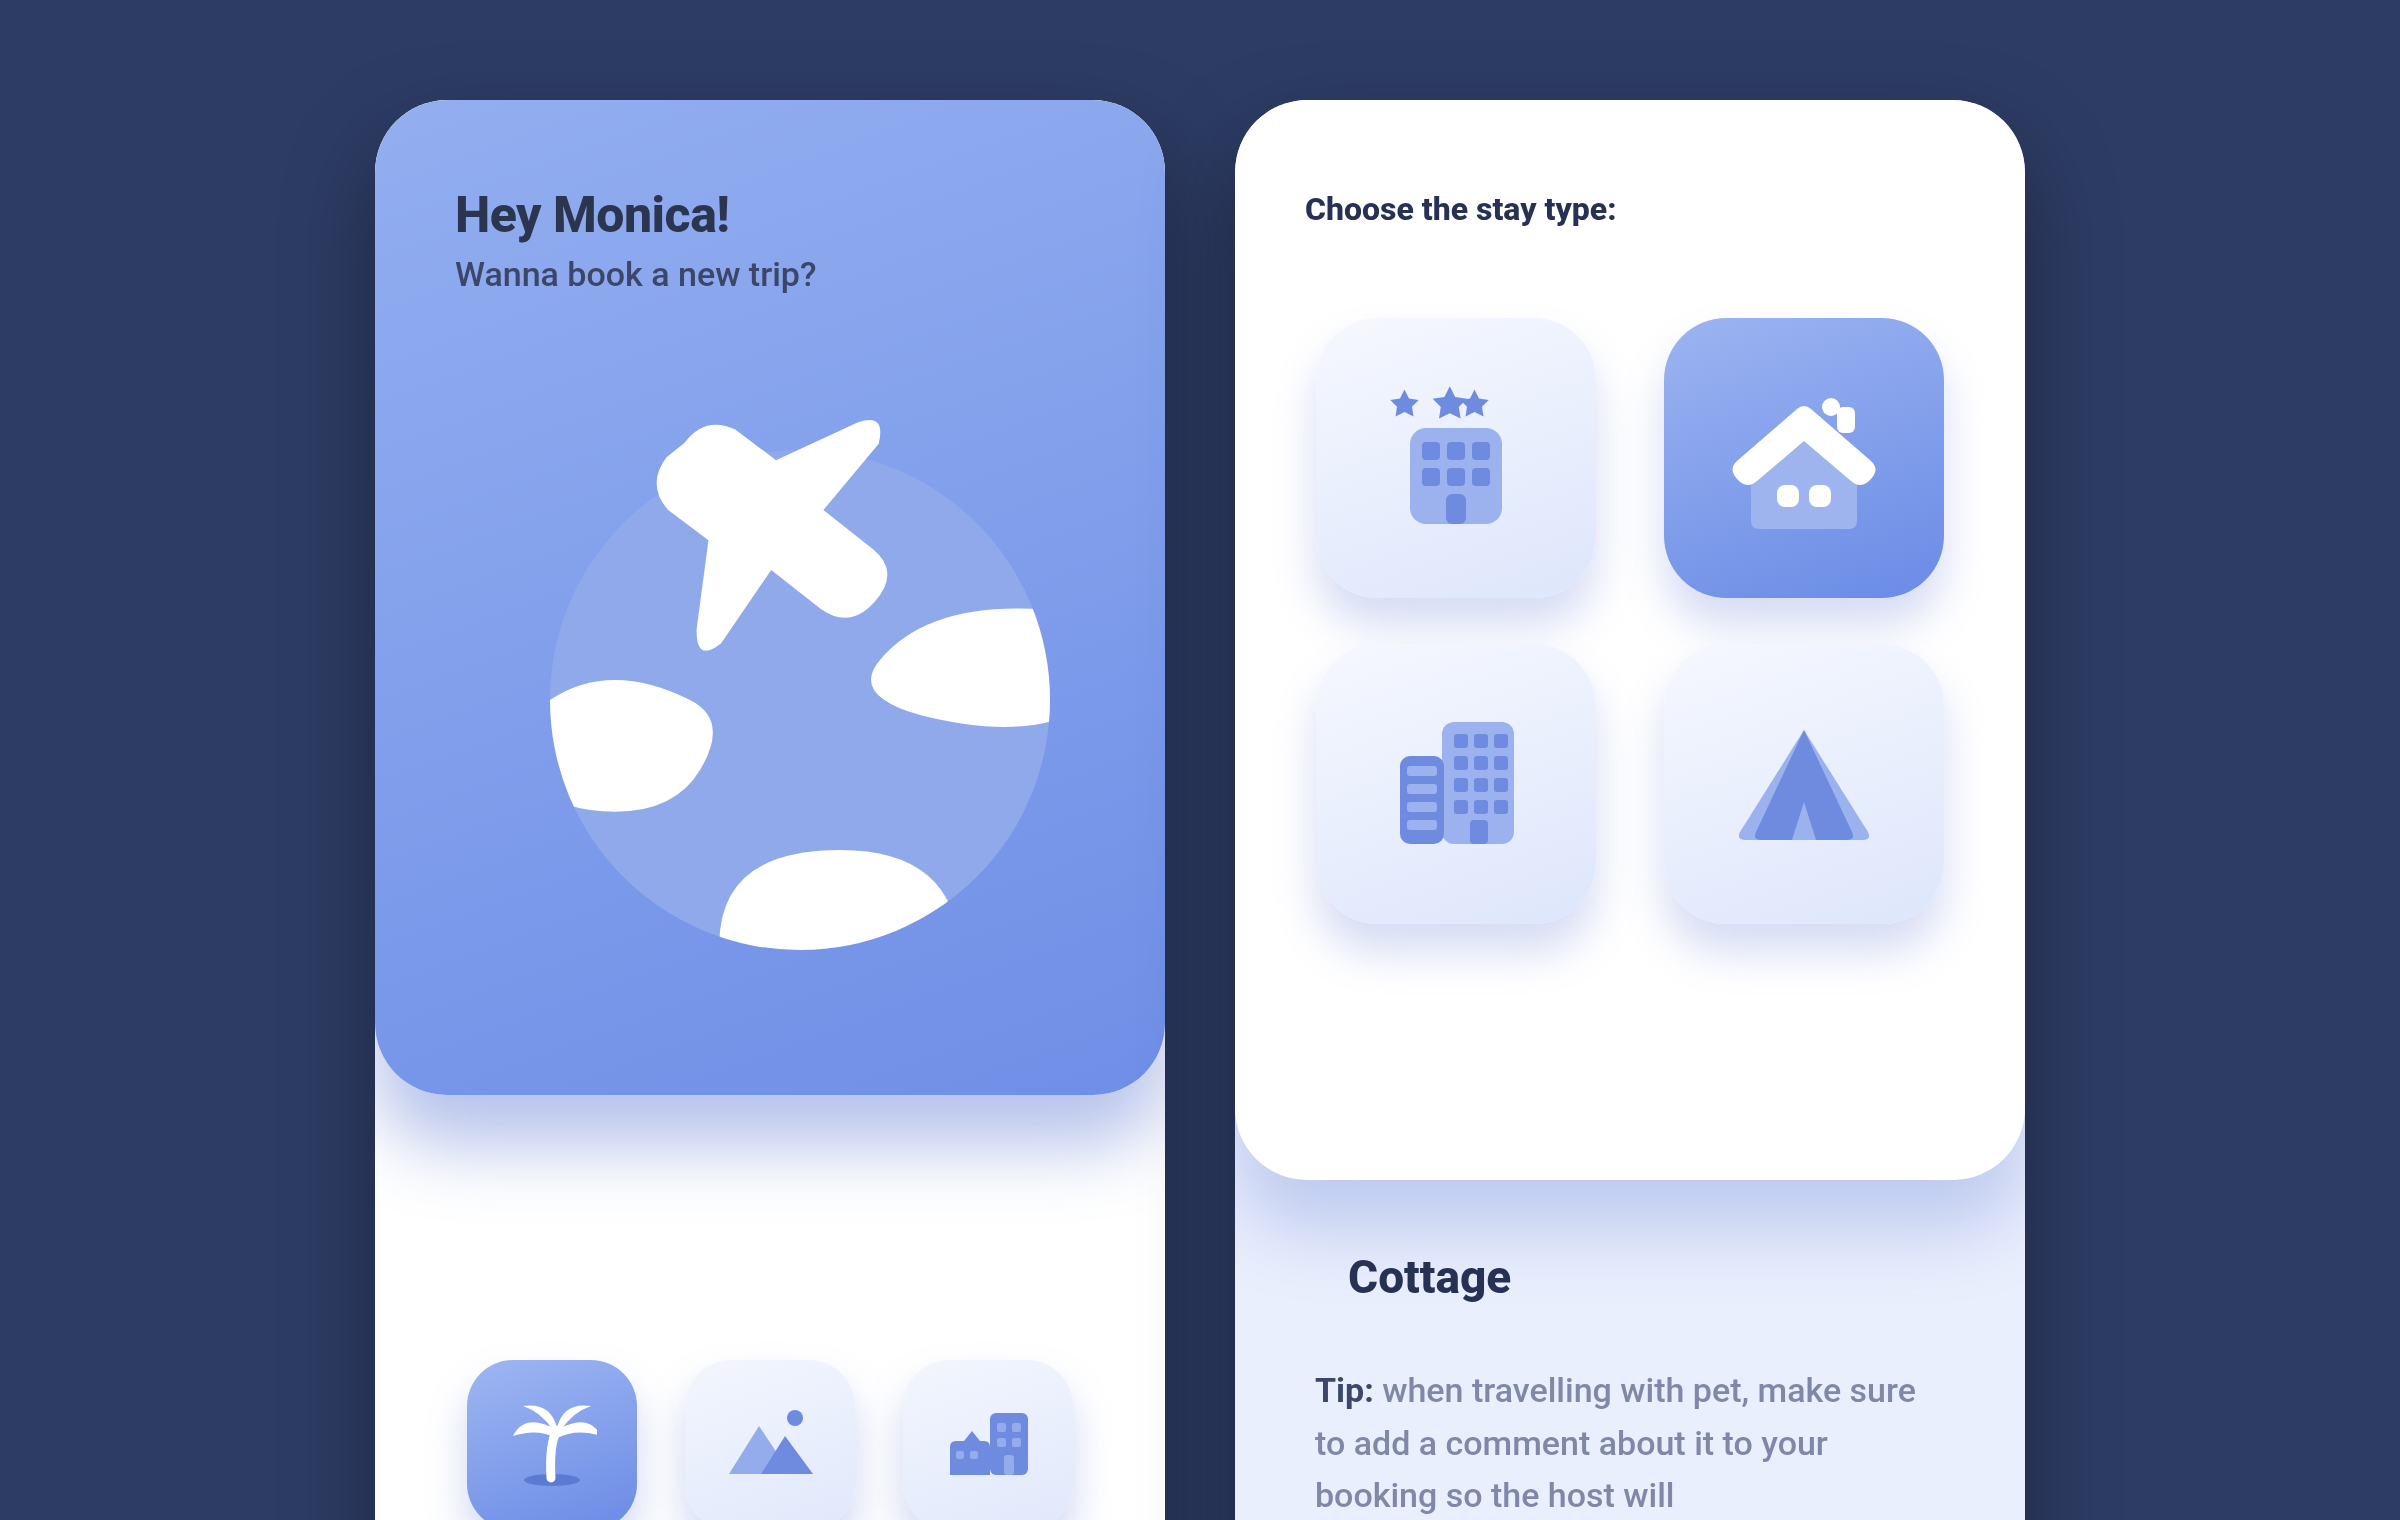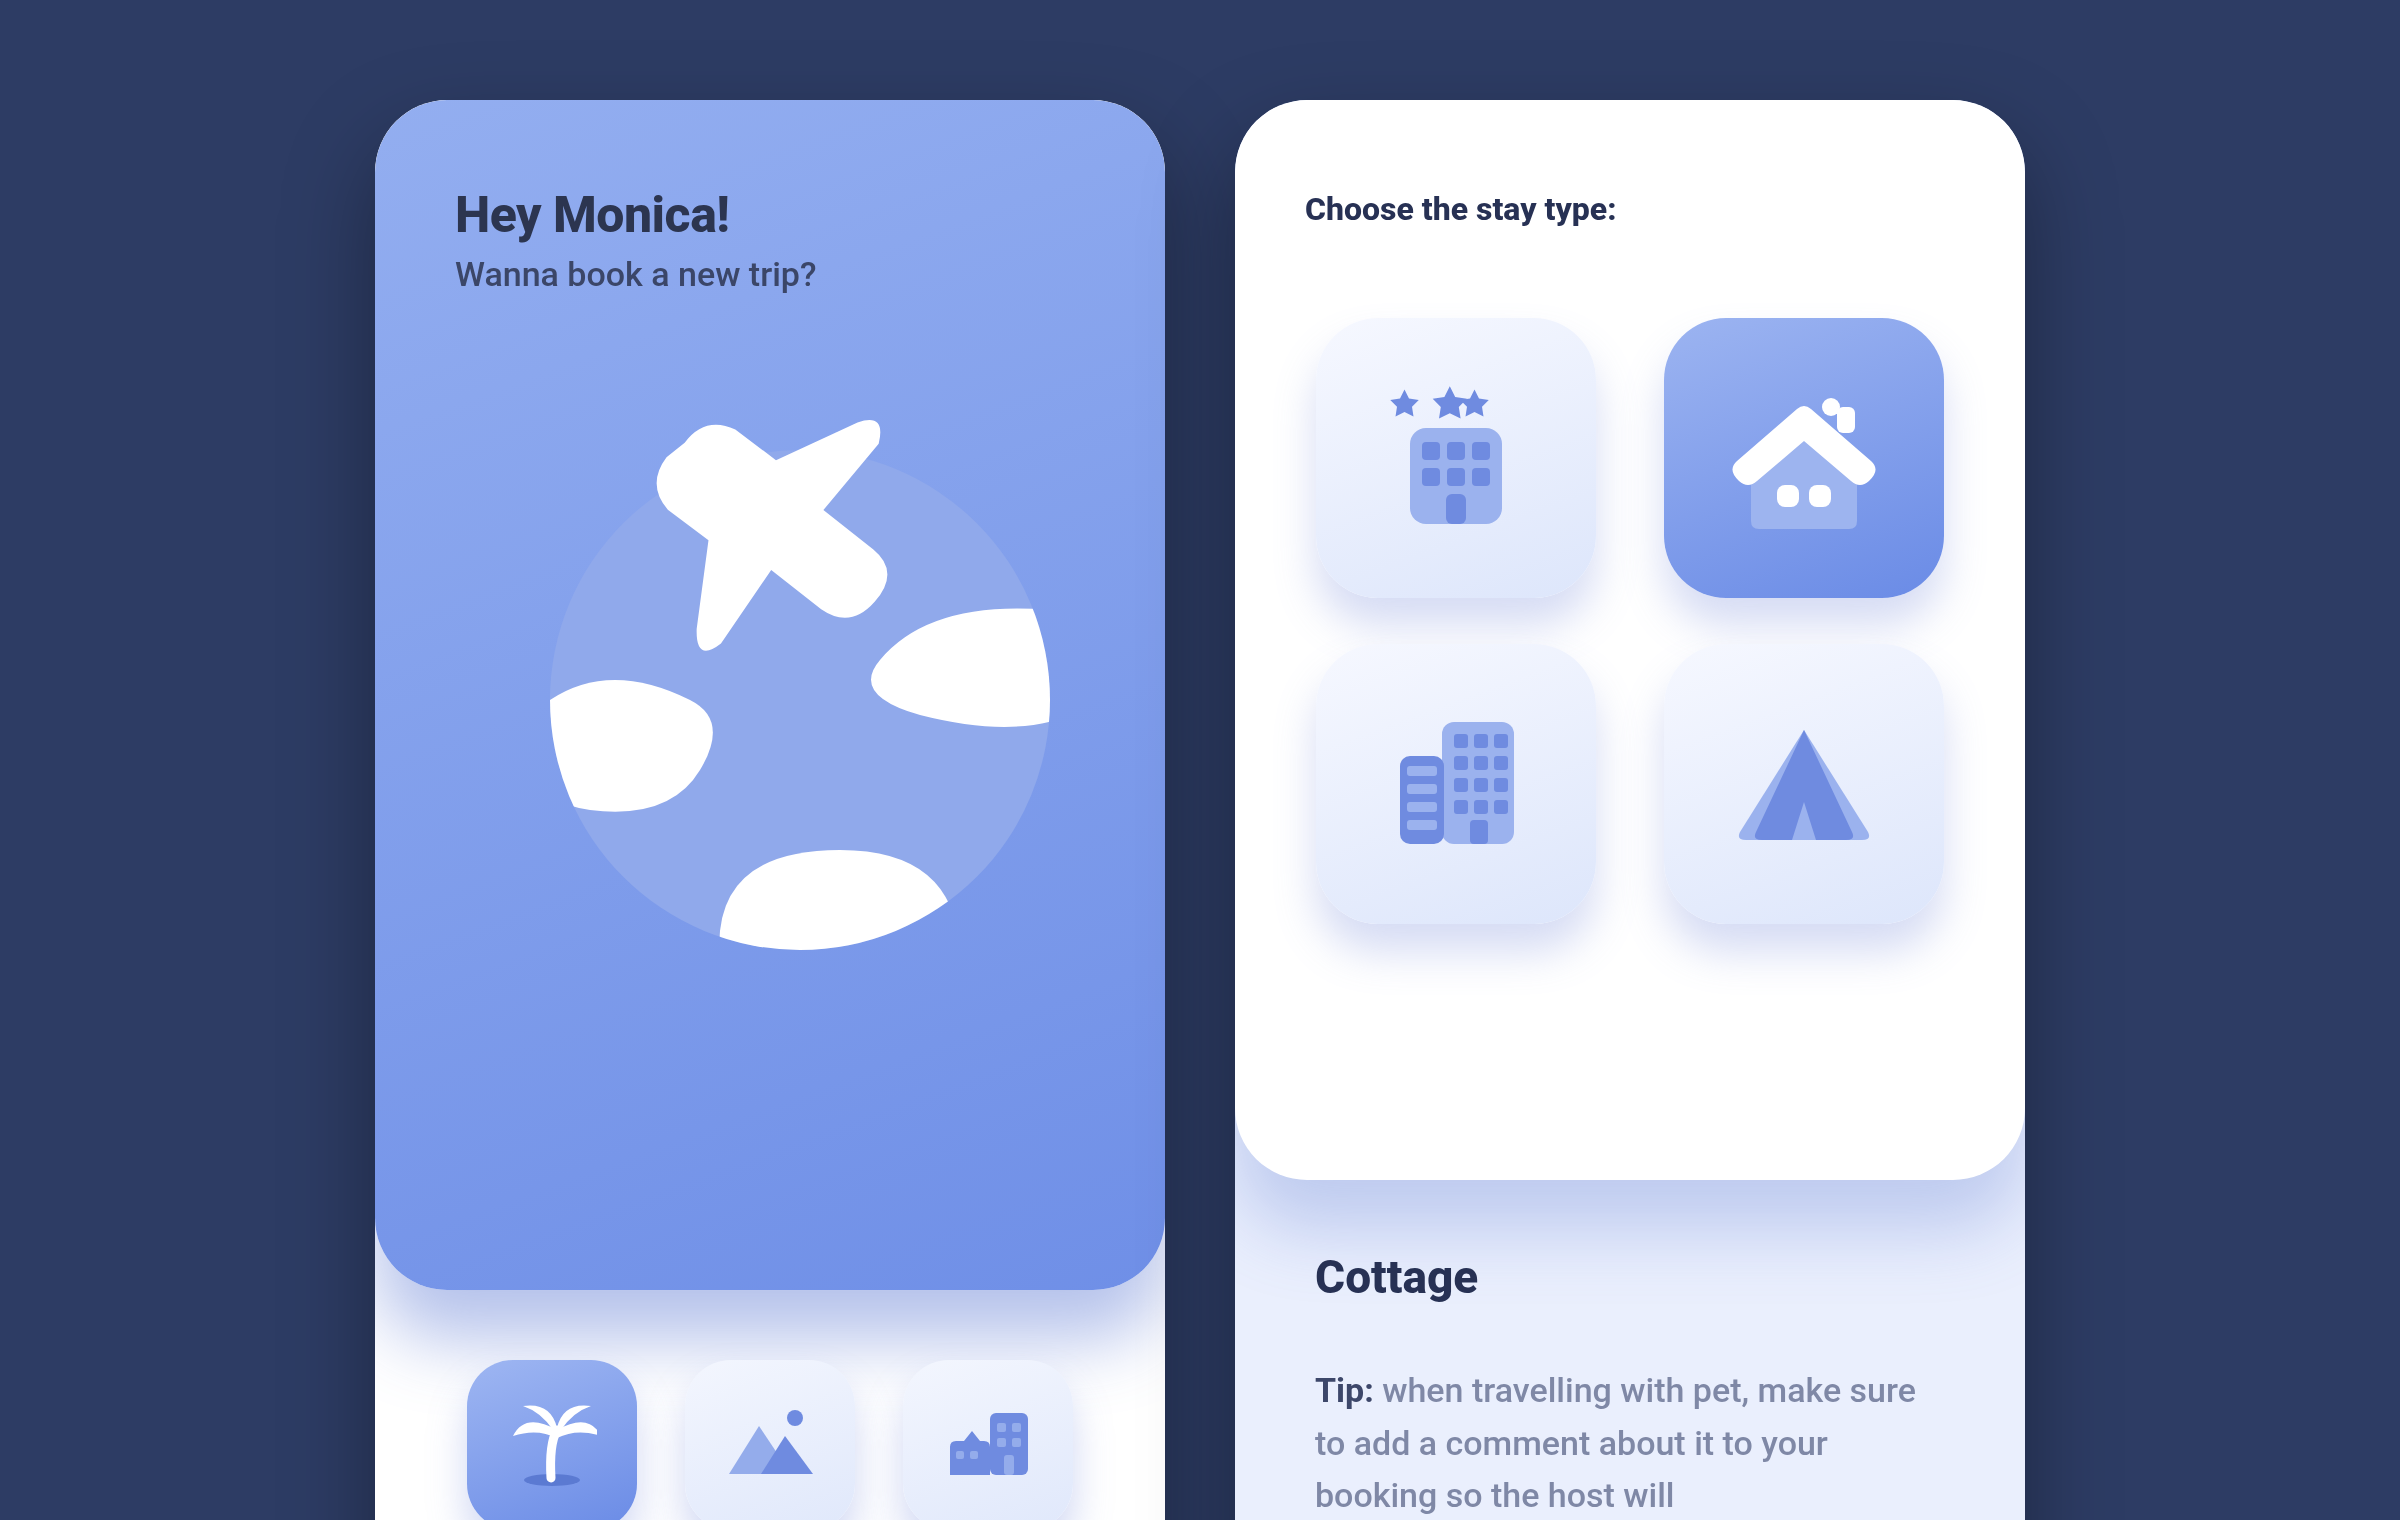--- a/index.html
+++ b/index.html
@@ -22,21 +22,21 @@
     overflow: hidden;
     position: relative;
     background: #ffffff;
     box-shadow: 0 40px 90px rgba(0,0,0,.35);
   }
 
   .hero {
     background: linear-gradient(160deg,#93aef0 0%,#6f8fe7 100%);
     border-radius: 72px;
     padding: 86px 80px 0 80px;
-    height: 1190px;
+    height: 995px;
     position: relative;
     overflow: hidden;
     box-shadow: 0 50px 70px rgba(90,120,210,.45);
   }
   .hero h1 {
     color: #2c3550;
     font-size: 50px;
     font-weight: 800;
     letter-spacing: -.5px;
   }
@@ -99,20 +99,21 @@
   .tile.light  { background: linear-gradient(160deg,#f6f8ff,#dde6fb); }
   .tile.accent { background: linear-gradient(160deg,#9cb4f1,#6a8be6); }
 
   .detail {
     padding: 70px 80px 0 80px;
   }
   .detail h3 {
     color: #273154;
     font-size: 46px;
     font-weight: 800;
+    margin-left: 33px;
   }
   .detail p {
     margin-top: 60px;
     color: #7f88a6;
     font-size: 34px;
     line-height: 1.55;
     font-weight: 500;
   }
   .detail p .tip {
     color: #3d476a;

